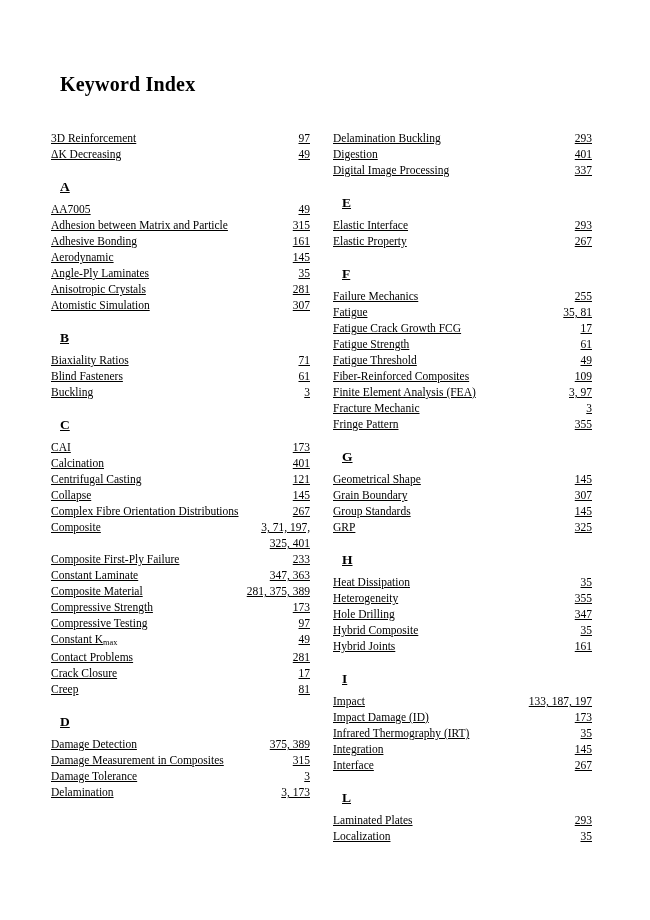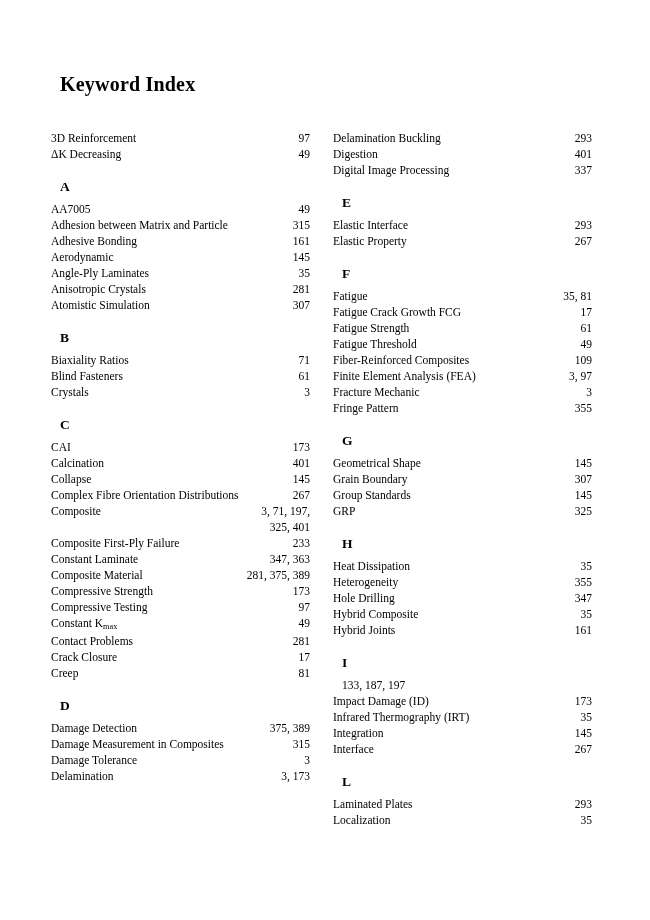--- a/index.html
+++ b/index.html
@@ -35,20 +35,21 @@
     line-height: 24px;
   }
 
   .columns {
     position: absolute;
     left: 60px;
     top: 130px;
     width: 532px;
     display: flex;
     gap: 32px;
+    text-decoration: underline;
   }
 
   .column {
     width: 250px;
     flex: 0 0 250px;
   }
 
   .section {
     display: block;
   }
@@ -160,33 +161,37 @@
           <div class="section-letter">B</div>
           <div class="entry">
             <span class="entry-term wrap">Biaxiality Ratios</span>
             <span class="entry-pages">71</span>
           </div>
           <div class="entry">
             <span class="entry-term wrap">Blind Fasteners</span>
             <span class="entry-pages">61</span>
           </div>
           <div class="entry">
-            <span class="entry-term wrap">Crystals</span>
+            <span class="entry-term wrap">Buckling</span>
             <span class="entry-pages">3</span>
           </div>
         </div>
         <div class="section">
           <div class="section-letter">C</div>
           <div class="entry">
             <span class="entry-term wrap">CAI</span>
             <span class="entry-pages">173</span>
           </div>
           <div class="entry">
             <span class="entry-term wrap">Calcination</span>
             <span class="entry-pages">401</span>
+          </div>
+          <div class="entry">
+            <span class="entry-term wrap">Centrifugal Casting</span>
+            <span class="entry-pages">121</span>
           </div>
           <div class="entry">
             <span class="entry-term wrap">Collapse</span>
             <span class="entry-pages">145</span>
           </div>
           <div class="entry">
             <span class="entry-term wrap">Complex Fibre Orientation Distributions</span>
             <span class="entry-pages">267</span>
           </div>
           <div class="entry">
@@ -274,20 +279,24 @@
             <span class="entry-pages">293</span>
           </div>
           <div class="entry">
             <span class="entry-term wrap">Elastic Property</span>
             <span class="entry-pages">267</span>
           </div>
         </div>
         <div class="section">
           <div class="section-letter">F</div>
           <div class="entry">
+            <span class="entry-term wrap">Failure Mechanics</span>
+            <span class="entry-pages">255</span>
+          </div>
+          <div class="entry">
             <span class="entry-term wrap">Fatigue</span>
             <span class="entry-pages">35, 81</span>
           </div>
           <div class="entry">
             <span class="entry-term wrap">Fatigue Crack Growth FCG</span>
             <span class="entry-pages">17</span>
           </div>
           <div class="entry">
             <span class="entry-term wrap">Fatigue Strength</span>
             <span class="entry-pages">61</span>
@@ -351,20 +360,21 @@
             <span class="entry-pages">35</span>
           </div>
           <div class="entry">
             <span class="entry-term wrap">Hybrid Joints</span>
             <span class="entry-pages">161</span>
           </div>
         </div>
         <div class="section">
           <div class="section-letter">I</div>
           <div class="entry">
+            <span class="entry-term wrap">Impact</span>
             <span class="entry-pages">133, 187, 197</span>
           </div>
           <div class="entry">
             <span class="entry-term wrap">Impact Damage (ID)</span>
             <span class="entry-pages">173</span>
           </div>
           <div class="entry">
             <span class="entry-term wrap">Infrared Thermography (IRT)</span>
             <span class="entry-pages">35</span>
           </div>

